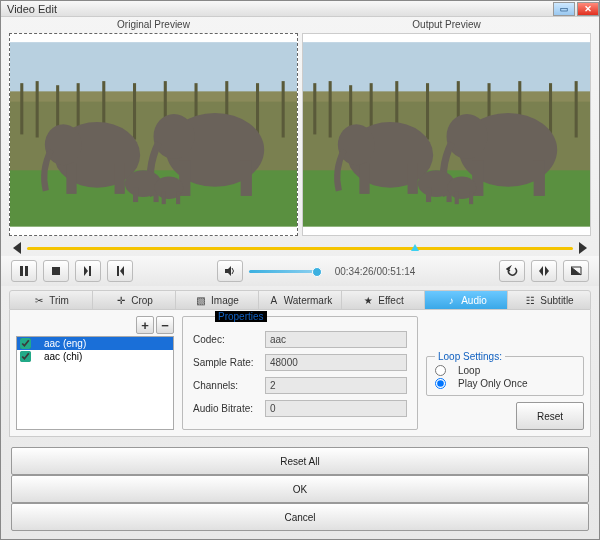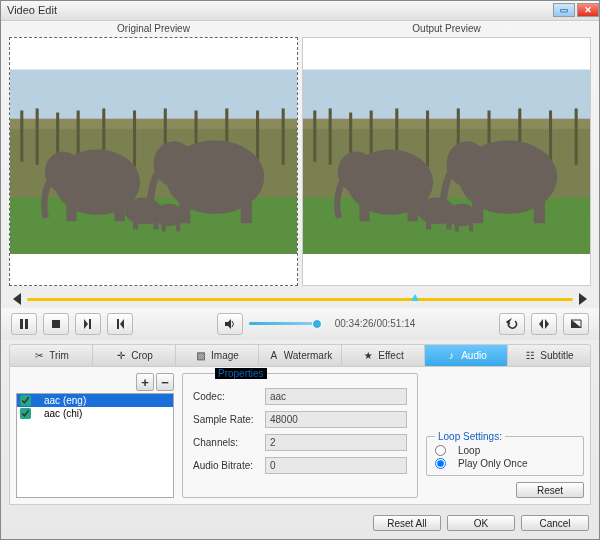--- a/index.html
+++ b/index.html
@@ -47,22 +47,22 @@
 .props .legend { position: absolute; top: -6px; left: 8px; background: #000000; padding: 0 3px; font-size: 10px; color: #1060c0; margin-left: 24px; }
 .prow { display: flex; align-items: center; margin: 6px 0; }
 .prow label { width: 72px; font-size: 10px; color: #333; }
 .prow input { flex: 1; height: 17px; border: 1px solid #bbb; background: #e8e8e8; padding: 0 4px; font-size: 10px; color: #444; }
 .loop-col { width: 160px; display: flex; flex-direction: column; justify-content: flex-end; gap: 6px; }
 .loopbox { border: 1px solid #bbb; border-radius: 2px; padding: 6px 8px 4px; position: relative; }
 .loopbox .legend { position: absolute; top: -6px; left: 8px; background: #f8f8f8; padding: 0 3px; font-size: 10px; color: #1060c0; }
 .loopbox label { display: flex; align-items: center; gap: 12px; font-size: 10px; color: #333; margin: 2px 0; }
 .loopbox input[type=radio] { width: 11px; height: 11px; }
 .resetrow { display: flex; justify-content: flex-end; }
-.wbtn { min-width: 68px; height: 16px; border: 1px solid #999; background: linear-gradient(#fff,#e0e0e0); font-size: 10px; color: #222; cursor: pointer; border-radius: 2px; padding: 0 10px; }
-.footer { display: flex; justify-content: flex-end; gap: 6px; padding: 4px 10px 8px; }
+.wbtn { min-width: 68px; height: 28px; border: 1px solid #999; background: linear-gradient(#fff,#e0e0e0); font-size: 10px; color: #222; cursor: pointer; border-radius: 2px; padding: 0 10px; }
+.footer { display: flex; justify-content: flex-end; padding: 4px 10px 8px; flex-direction: column; }
 </style>
 </head>
 <body>
 
 <div class="window">
   <div class="titlebar">
     <span class="title">Video Edit</span>
     <div class="btn min">▭</div>
     <div class="btn close">✕</div>
   </div>

